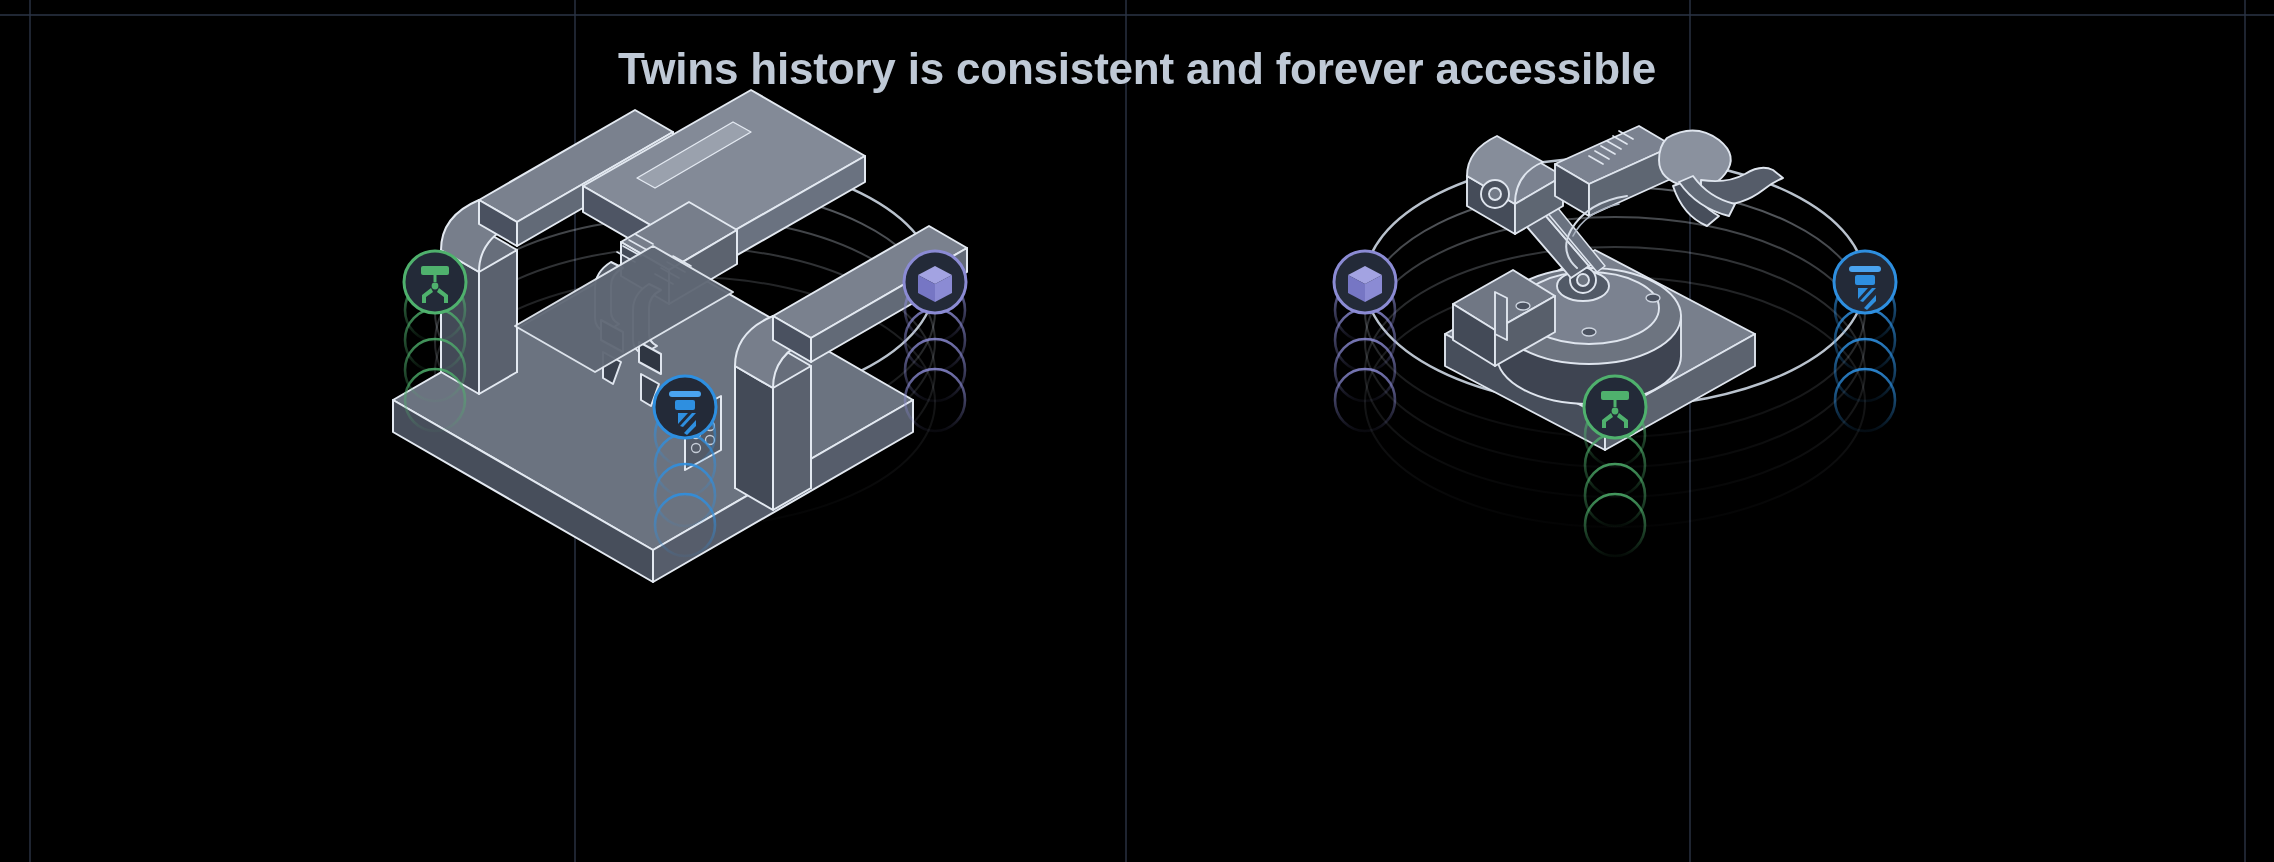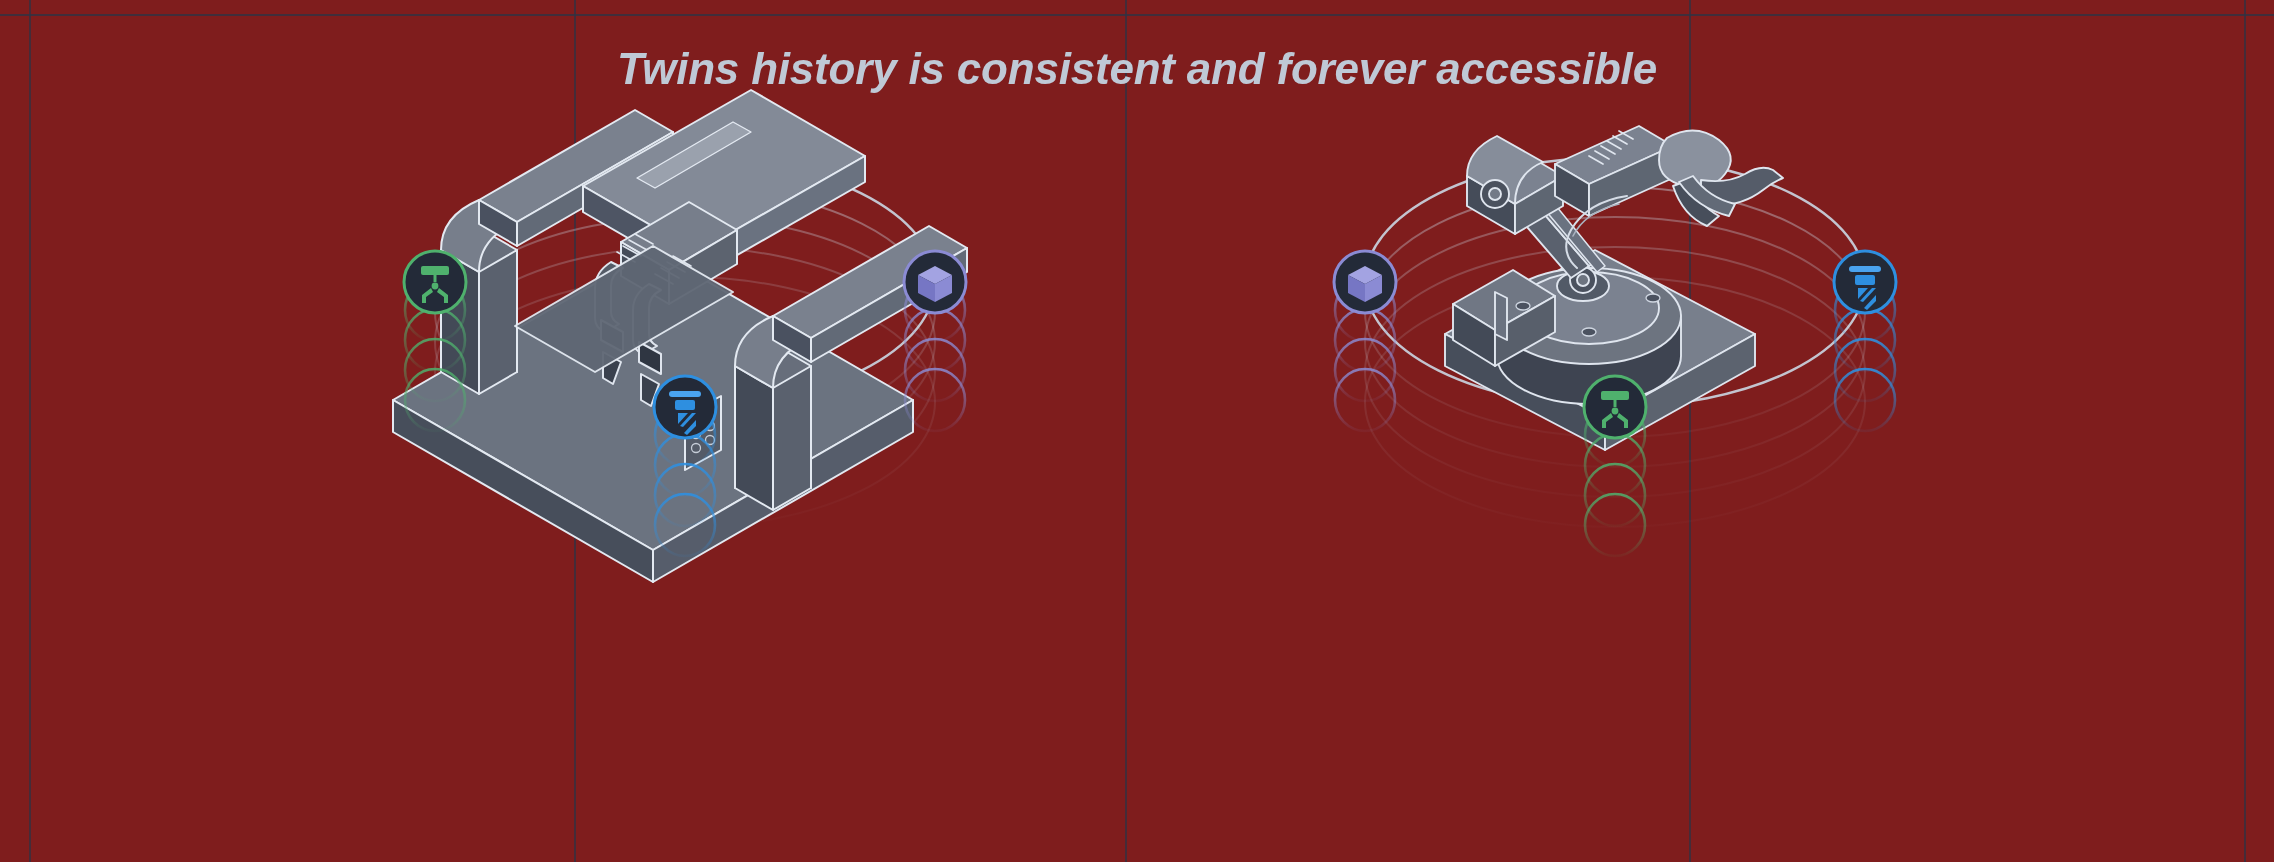--- a/index.html
+++ b/index.html
@@ -40,21 +40,21 @@
     position: absolute;
     top: 120px;
   }
   #scene-left  { left: 265px;  width: 840px; height: 620px; }
   #scene-right { left: 1195px; width: 840px; height: 620px; }
   .scene svg { display: block; width: 100%; height: 100%; overflow: visible; }
 </style>
 </head>
 <body>
 
-<div id="stage" style="background: #7f1d1d; font-style: italic;">
+<div id="stage" style="background: #000000;">
 
   <svg id="gridlayer" viewBox="0 0 2274 862" preserveAspectRatio="none">
     <g id="grid-v" stroke="#2b3446" stroke-width="1.4">
         <line x1="30" y1="0" x2="30" y2="862" stroke="#2b3446"></line>
         <line x1="575" y1="0" x2="575" y2="862" stroke="#2b3446"></line>
         <line x1="1126" y1="0" x2="1126" y2="862" stroke="#2b3446"></line>
         <line x1="1690" y1="0" x2="1690" y2="862" stroke="#2b3446"></line>
         <line x1="2245" y1="0" x2="2245" y2="862" stroke="#2b3446"></line>
       </g>
     <g id="grid-h" stroke="#2b3446" stroke-width="1.4">

